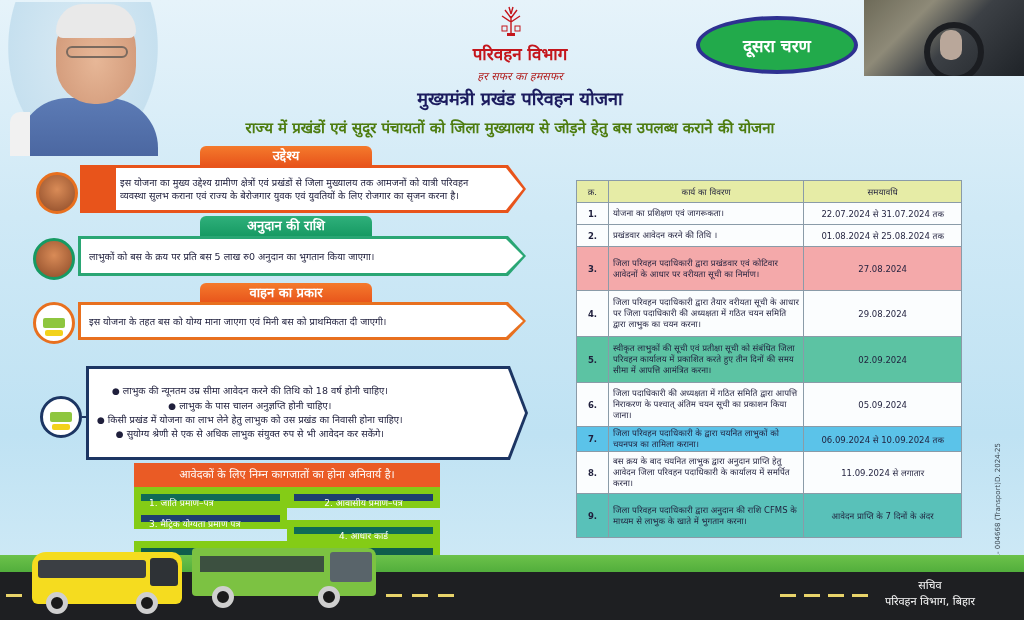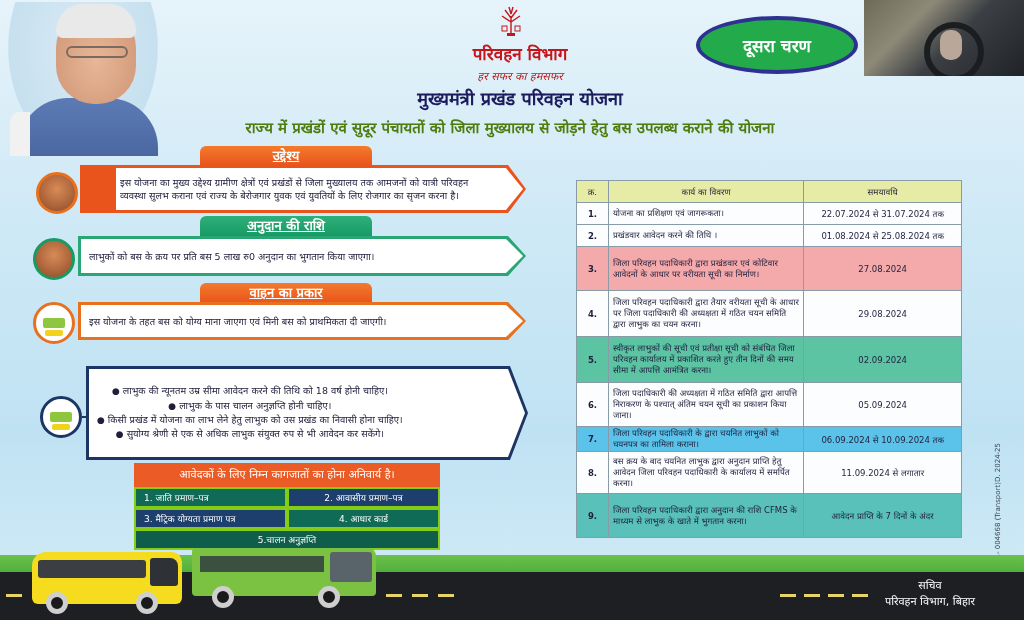--- a/index.html
+++ b/index.html
@@ -61,21 +61,21 @@
     overflow: hidden;
   }
   .car-photo .wheel { position: absolute; left: 60px; top: 22px; width: 60px; height: 60px;
     border-radius: 50%; border: 6px solid #1b1d21; }
   .car-photo .hand { position: absolute; left: 76px; top: 30px; width: 22px; height: 30px;
     border-radius: 10px; background: #b9a79a; }
 
   
   .tab {
     height: 20px; border-radius: 6px 6px 0 0; color: #fff;
-    font-size: 13px; font-weight: bold; text-align: center; line-height: 20px; text-decoration: underline;
+    font-size: 13px; font-weight: bold; text-align: center; line-height: 20px;
   }
   .tab.orange { background: linear-gradient(180deg,#f47a2c,#e8541b); }
   .tab.green  { background: linear-gradient(180deg,#2fb07b,#179a63); }
   .tab.navy   { background: linear-gradient(180deg,#2a4978,#1c3563); margin-top: 33px; }
   .arrow-frame { padding: 3px; clip-path: polygon(0 0, calc(100% - 18px) 0, 100% 50%, calc(100% - 18px) 100%, 0 100%); }
   .arrow-frame .inner {
     background: #fff; height: 100%; display: flex; align-items: center;
     padding: 4px 26px 4px 8px; font-size: 9.5px; color: #1f1f3c; line-height: 13px;
     clip-path: polygon(0 0, calc(100% - 17px) 0, 100% 50%, calc(100% - 17px) 100%, 0 100%);
   }
@@ -87,21 +87,21 @@
   .mini-bus { width: 22px; height: 10px; background: #8ec63f; border-radius: 2px; position: relative; }
   .mini-bus::after { content:""; position:absolute; left:2px; top:12px; width:18px; height:6px; background:#f2d21b; border-radius:2px; }
 
   ul.elig { list-style: none; font-size: 9.5px; line-height: 13.4px; color: #1f1f3c; text-align: center; }
   ul.elig li::before { content: "\25CF"; margin-right: 3px; font-size: 9px; }
 
   
   .docs { left: 134px; top: 463px; width: 306px; }
   .docs .head { background: #ea5b25; color: #fff; font-size: 11px; text-align: center; height: 24px; line-height: 24px; }
   .docs .grid { display: grid; grid-template-columns: 1fr 1fr; }
-  .docs .cell { font-size: 9px; color: #fff; height: 21px; line-height: 19px; padding-left: 8px; border: 2px solid #84cc16; }
+  .docs .cell { font-size: 9px; color: #fff; height: 21px; line-height: 19px; padding-left: 8px; border: 7px solid #84cc16; }
   .docs .cell.g { background: #0f6b55; }
   .docs .cell.b { background: #1d3f6e; text-align: center; padding-left: 0; }
   .docs .cell.full { grid-column: 1 / 3; background: #0f5e4c; text-align: center; padding-left: 0; }
 
   
   .sched-tab { left: 674px; top: 160px; width: 222px; }
   table.sched {
     position: absolute; left: 576px; top: 180px; width: 386px;
     border-collapse: collapse; font-size: 8.5px; color: #1f1f3c;
   }
@@ -209,21 +209,21 @@
     </ul>
   </div>
 </div>
 
 <div class="abs docs">
   <div class="head">आवेदकों के लिए निम्न कागजातों का होना अनिवार्य है।</div>
   <div class="grid">
     <div class="cell g">1.  जाति प्रमाण–पत्र</div>
     <div class="cell b">2. आवासीय प्रमाण–पत्र</div>
     <div class="cell b" style="text-align:left; padding-left:8px;">3. मैट्रिक योग्यता प्रमाण पत्र</div>
-    <div class="cell g" style="text-align:center; padding-left:0;">4. आधार कार्ड</div>
+    <div class="cell g" style="text-align:center; padding-left:0;margin-top:12px;">4. आधार कार्ड</div>
     <div class="cell full">5.चालन अनुज्ञप्ति</div>
   </div>
 </div>
 
 <div class="abs tab navy sched-tab" style="background:linear-gradient(180deg,#3b3f8f,#2e3182);">योजना की समय–सारणी</div>
 <table class="sched">
   <thead>
     <tr>
       <th>क्र.</th>
       <th>कार्य का विवरण</th>

